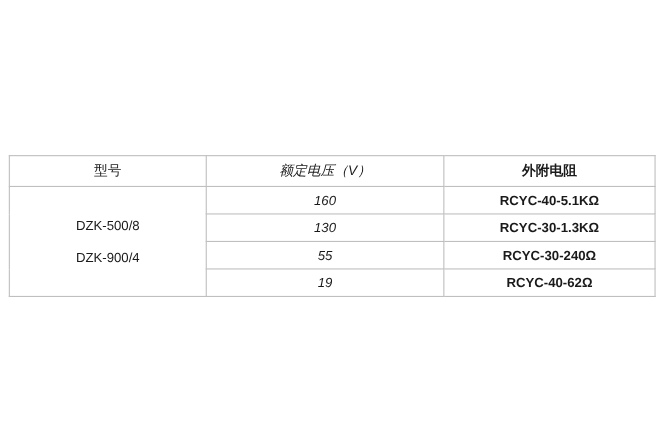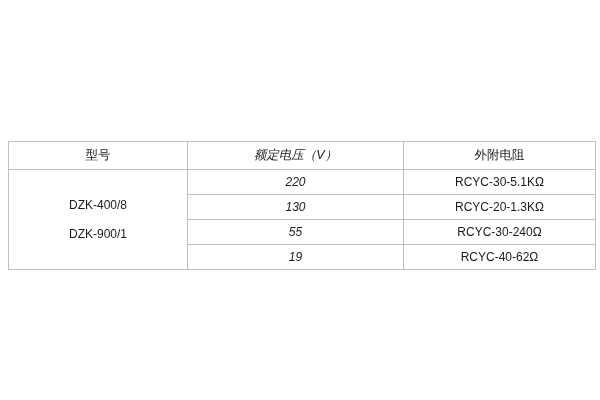--- a/index.html
+++ b/index.html
@@ -46,20 +46,21 @@
   }
   .col-model {
     width: 178px;
   }
   .col-voltage {
     width: 215px;
     font-style: italic;
   }
   .col-resistor {
     width: 191px;
+    font-weight: bold;
   }
   .model-cell {
     font-size: 12px;
     line-height: 1.85;
     white-space: pre-line;
   }
   .model-cell .model-line {
     display: block;
   }
 </style>
@@ -69,29 +70,29 @@
 <div class="page">
   <table class="spec-table">
     <tbody>
       <tr class="header-row">
         <td class="col-model">型号</td>
         <td class="col-voltage">额定电压（V）</td>
         <td class="col-resistor">外附电阻</td>
       </tr>
       <tr class="data-row">
         <td class="col-model model-cell" rowspan="4">
-          <span class="model-line">DZK-400/8</span>
-          <span class="model-line">DZK-900/1</span>
+          <span class="model-line">DZK-500/8</span>
+          <span class="model-line">DZK-900/4</span>
         </td>
-        <td class="col-voltage">220</td>
-        <td class="col-resistor">RCYC-30-5.1KΩ</td>
+        <td class="col-voltage">160</td>
+        <td class="col-resistor">RCYC-40-5.1KΩ</td>
       </tr>
       <tr class="data-row">
         <td class="col-voltage">130</td>
-        <td class="col-resistor">RCYC-20-1.3KΩ</td>
+        <td class="col-resistor">RCYC-30-1.3KΩ</td>
       </tr>
       <tr class="data-row">
         <td class="col-voltage">55</td>
         <td class="col-resistor">RCYC-30-240Ω</td>
       </tr>
       <tr class="data-row">
         <td class="col-voltage">19</td>
         <td class="col-resistor">RCYC-40-62Ω</td>
       </tr>
     </tbody>

